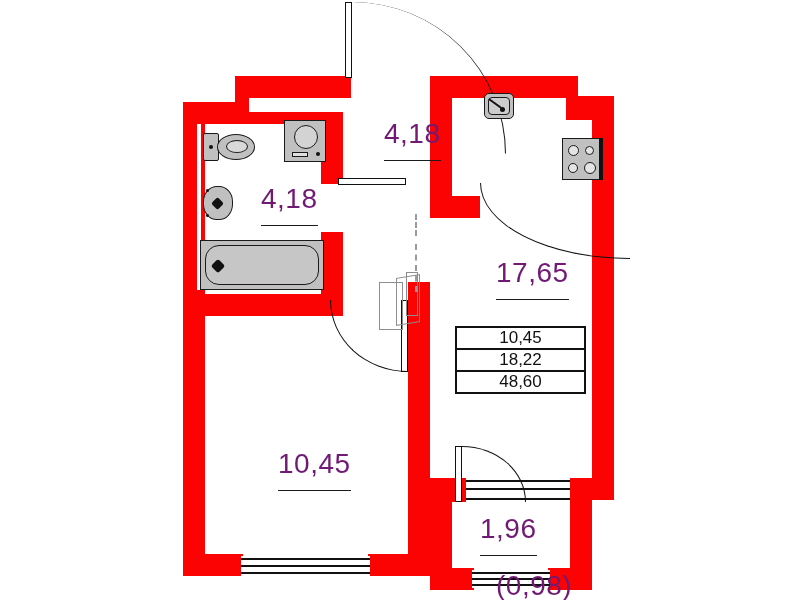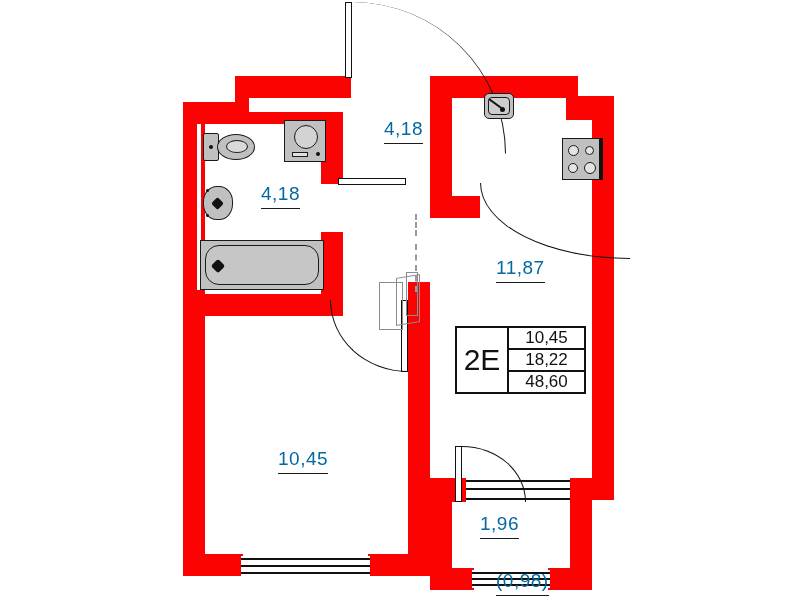--- a/index.html
+++ b/index.html
@@ -8,22 +8,22 @@
   #plan{position:relative;width:800px;height:600px;background:#fff;}
 
   
   .w{position:absolute;background:#fb0303;}
   .wi{position:absolute;background:#ffffff;}   
 
   
   .fx{position:absolute;background:#c0c0c0;border:1.6px solid #1a1a1a;box-sizing:border-box;}
 
   
-  .lbl{position:absolute;color:#0369a1;font-size:19px;letter-spacing:.5px;
-       border-bottom:1.7px solid #1b1b1b;padding-bottom:3px;white-space:nowrap;}
+  .lbl{position:absolute;color:#701a75;font-size:28px;letter-spacing:.5px;
+       border-bottom:1.7px solid #1b1b1b;padding-bottom:10px;white-space:nowrap;}
 
   
   .leaf{position:absolute;background:#ffffff;border:1.5px solid #111;box-sizing:border-box;}
   .swing{position:absolute;border:1.6px solid #111;border-radius:50%;
          background:transparent;box-sizing:border-box;}
 
   
   .win{position:absolute;background:#ffffff;}
   .win i{position:absolute;left:0;right:0;height:1.6px;background:#111;display:block;}
 
@@ -153,30 +153,29 @@
   <div class="thin" style="left:599px;top:138px;width:4px;height:42px;"></div>
   <div class="fx" style="left:568px;top:145px;width:11px;height:11px;border-radius:50%;background:#e4e4e4;"></div>
   <div class="fx" style="left:585px;top:146px;width:9px;height:9px;border-radius:50%;background:#e4e4e4;"></div>
   <div class="fx" style="left:568px;top:163px;width:10px;height:10px;border-radius:50%;background:#e4e4e4;"></div>
   <div class="fx" style="left:584px;top:162px;width:12px;height:12px;border-radius:50%;background:#e4e4e4;"></div>
 
   <div class="lbl" style="left:384px;top:118px;">4,18</div>
 
   <div class="lbl" style="left:261px;top:183px;">4,18</div>
 
-  <div class="lbl" style="left:496px;top:257px;">11,87</div>
+  <div class="lbl" style="left:496px;top:257px;">17,65</div>
 
   <div class="lbl" style="left:278px;top:448px;">10,45</div>
 
   <div class="lbl" style="left:480px;top:513px;">1,96</div>
 
   <div class="lbl" style="left:496px;top:570px;">(0,98)</div>
 
   <div id="infobox">
-    <div class="code">2E</div>
     <div class="rows">
       <div>10,45</div>
       <div>18,22</div>
       <div>48,60</div>
     </div>
   </div>
 
 </div>
 
 </body></html>

